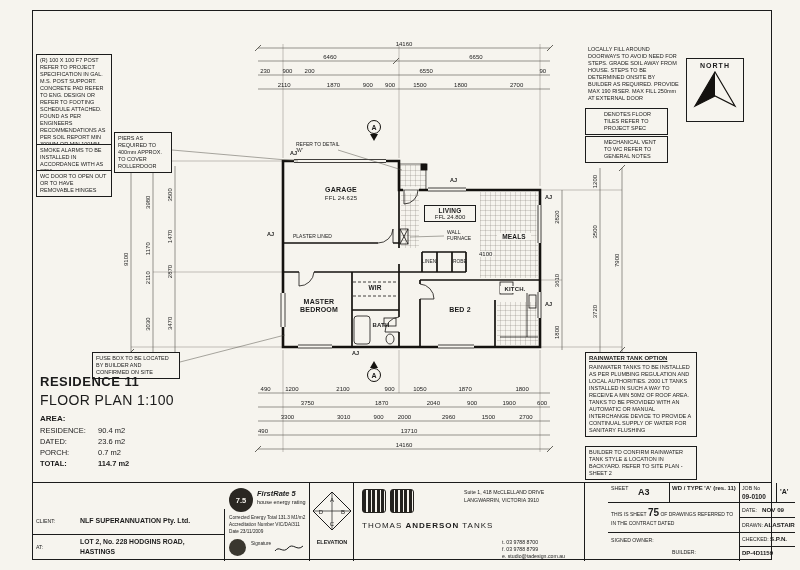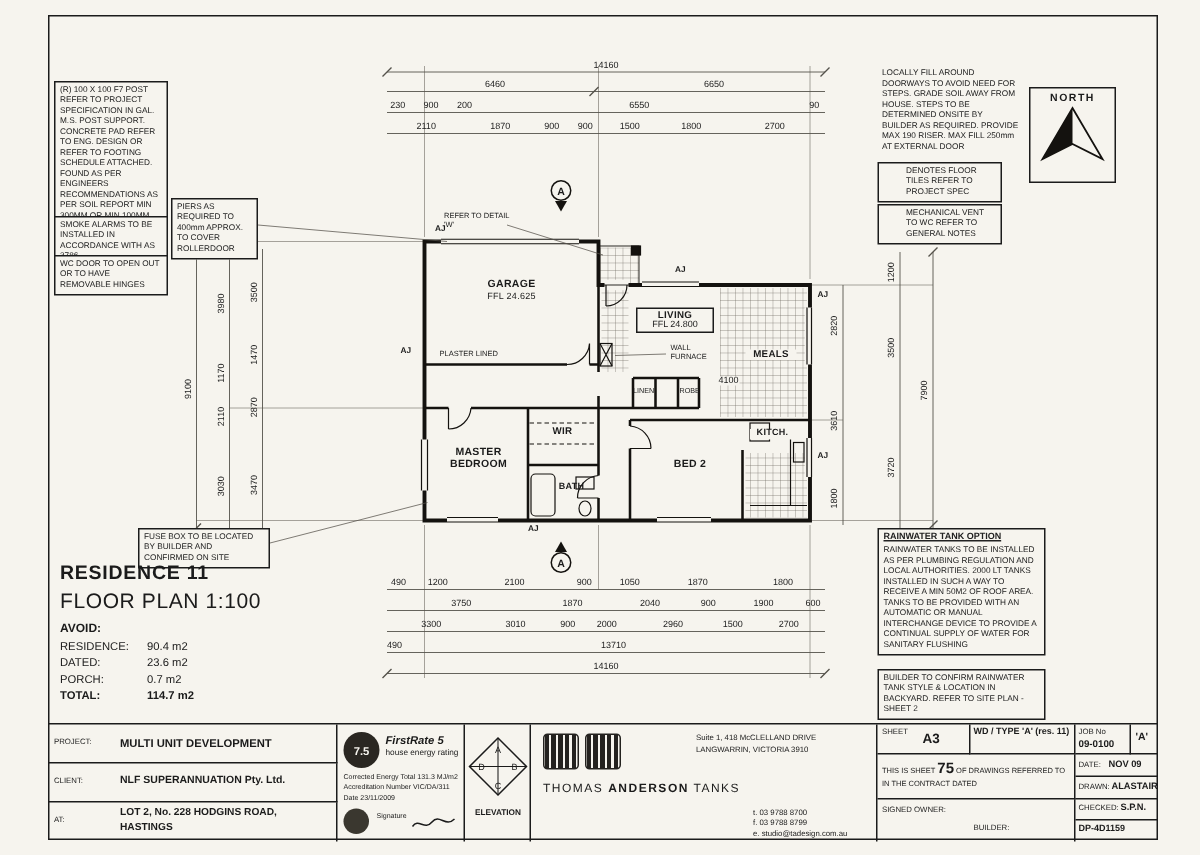--- a/index.html
+++ b/index.html
@@ -271,36 +271,32 @@
 
   <span class="abs aj" style="left:290px;top:150px">AJ</span>
   <span class="abs aj" style="left:450px;top:177px">AJ</span>
   <span class="abs aj" style="left:545px;top:194px">AJ</span>
   <span class="abs aj" style="left:545px;top:301px">AJ</span>
   <span class="abs aj" style="left:352px;top:350px">AJ</span>
   <span class="abs aj" style="left:267px;top:231px">AJ</span>
 
   <div class="abs h-res" style="left:40px;top:374px">RESIDENCE 11</div>
   <div class="abs h-plan" style="left:40px;top:392px">FLOOR PLAN 1:100</div>
-  <div class="abs h-area" style="left:40px;top:414px">AVOID:</div>
+  <div class="abs h-area" style="left:40px;top:414px">AREA:</div>
   <div class="abs area-label" style="left:40px;top:426px">RESIDENCE:</div>
   <div class="abs area-value" style="left:98px;top:426px">90.4 m2</div>
   <div class="abs area-label" style="left:40px;top:437px">DATED:</div>
   <div class="abs area-value" style="left:98px;top:437px">23.6 m2</div>
   <div class="abs area-label" style="left:40px;top:448px">PORCH:</div>
   <div class="abs area-value" style="left:98px;top:448px">0.7 m2</div>
   <div class="abs area-label" style="left:40px;top:459px;font-weight:bold">TOTAL:</div>
   <div class="abs area-value" style="left:98px;top:459px;font-weight:bold">114.7 m2</div>
 
   <div class="tb">
 
-    <div class="cell" style="left:0;top:0;width:193px;height:26px;border-right:1px solid;border-bottom:1px solid">
-      <span class="abs tb-label" style="left:4px;top:9px">PROJECT:</span>
-      <span class="abs tb-value" style="left:48px;top:8px">MULTI UNIT DEVELOPMENT</span>
-    </div>
     <div class="cell" style="left:0;top:26px;width:193px;height:26px;border-right:1px solid;border-bottom:1px solid">
       <span class="abs tb-label" style="left:4px;top:9px">CLIENT:</span>
       <span class="abs tb-value" style="left:48px;top:8px;font-size:7px">NLF SUPERANNUATION Pty. Ltd.</span>
     </div>
     <div class="cell" style="left:0;top:52px;width:193px;height:26px;border-right:1px solid">
       <span class="abs tb-label" style="left:4px;top:9px">AT:</span>
       <span class="abs tb-value" style="left:48px;top:3px;font-size:6.8px">LOT 2, No. 228 HODGINS ROAD,</span>
       <span class="abs tb-value" style="left:48px;top:13px;font-size:6.8px">HASTINGS</span>
     </div>
 
@@ -338,21 +334,21 @@
         <span style="font-weight:bold">ANDERSON</span>
         <span>TANKS</span>
       </div>
       <span class="abs tb-small" style="left:110px;top:6px">Suite 1, 418 McCLELLAND DRIVE</span>
       <span class="abs tb-small" style="left:110px;top:14px">LANGWARRIN, VICTORIA 3910</span>
       <span class="abs tb-small" style="left:148px;top:56px">t. 03 9788 8700</span>
       <span class="abs tb-small" style="left:148px;top:63px">f. 03 9788 8799</span>
       <span class="abs tb-small" style="left:148px;top:70px">e. studio@tadesign.com.au</span>
     </div>
 
-    <div class="cell" style="left:553px;top:0;width:187px;height:78px">
+    <div class="cell" style="left:576px;top:0;width:187px;height:78px">
       <div class="cell" style="left:0;top:0;width:62px;height:20px;border-right:1px solid;border-bottom:1px solid">
         <span class="abs tb-label" style="left:3px;top:2px">SHEET</span>
         <span class="abs" style="left:30px;top:4px;font-size:9px;font-weight:bold">A3</span>
       </div>
       <div class="cell" style="left:62px;top:0;width:70px;height:20px;border-right:1px solid;border-bottom:1px solid">
         <span class="abs" style="left:2px;top:2px;width:66px;font-size:6px;font-weight:bold;line-height:1.2">WD / TYPE 'A' (res. 11)</span>
       </div>
       <div class="cell" style="left:132px;top:0;width:37px;height:20px;border-right:1px solid;border-bottom:1px solid">
         <span class="abs tb-label" style="left:2px;top:2px">JOB No</span>
         <span class="abs" style="left:2px;top:10px;font-size:6.5px;font-weight:bold">09-0100</span>

